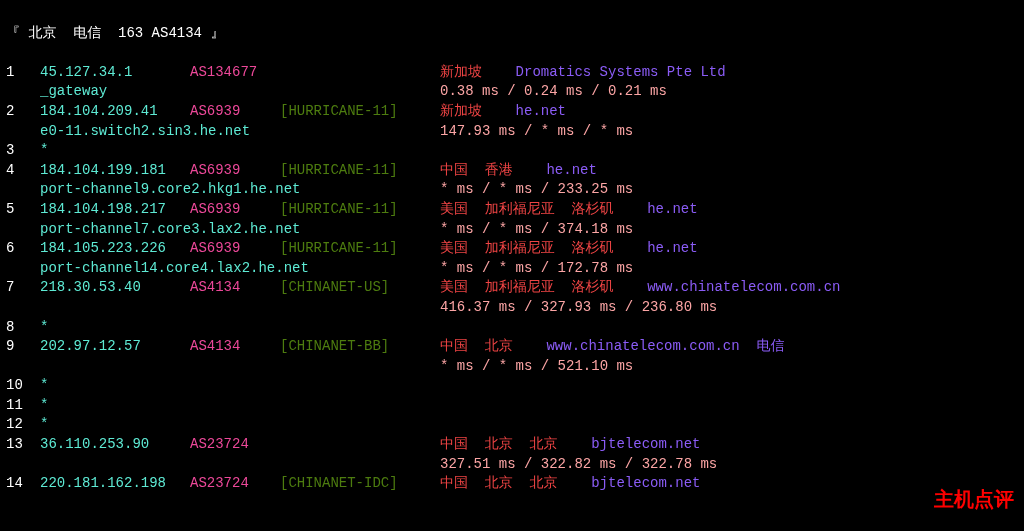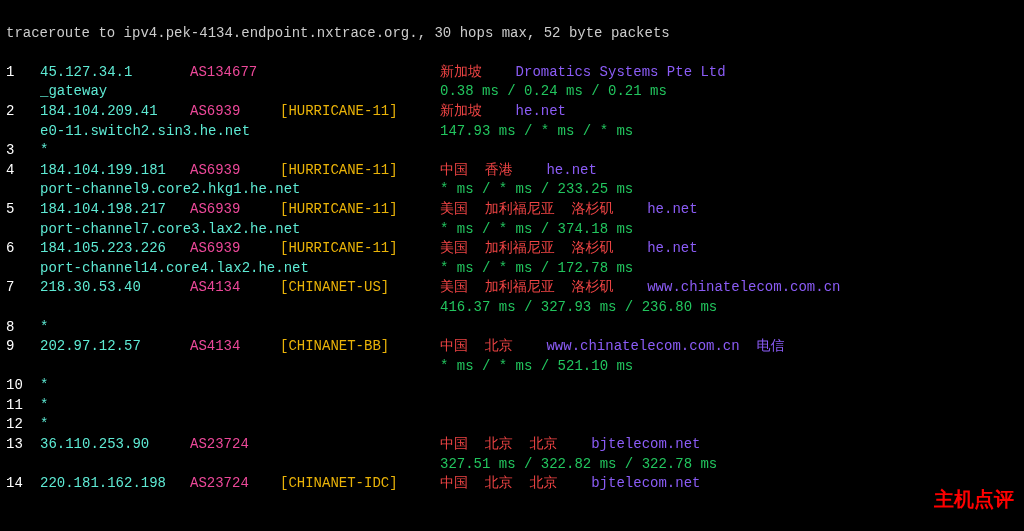--- a/index.html
+++ b/index.html
@@ -1,32 +1,32 @@
 <!DOCTYPE html>
 <html><head>
 <meta charset="utf-8">
 <style>
   html,body{margin:0;padding:0;background:#000;font-family:"Courier New",monospace;font-size:14px;line-height:1.4;color:#ccc;width:1024px;height:531px;overflow:hidden}
   .term{padding:4px 6px;white-space:pre}
   .row{display:flex}
   .hop{color:#fff;width:34px;display:inline-block}
   .ip{color:#5eead4;width:150px;display:inline-block}
   .asn{color:#ec4899;width:90px;display:inline-block}
-  .tag{color:#eab308;width:160px;display:inline-block}
+  .tag{color:#4d7c0f;width:160px;display:inline-block}
   .loc{color:#ef4444}
   .org{color:#8b5cf6}
-  .rtt{color:#22c55e}
+  .rtt{color:#fca5a5}
   .rev{color:#5eead4;display:block;padding-left:34px}
   .title{color:#fff}
   .head{color:#ccc}
   .wm{position:absolute;right:10px;bottom:18px;text-align:center;color:#f00;font-family:sans-serif;font-weight:bold}
   .wm .cn{font-size:20px}
   .wm .en{font-size:14px;color:#d00}
 </style>
 </head>
 <body>
 <div class="term">
-<div class="head">traceroute to ipv4.pek-4134.endpoint.nxtrace.org., 30 hops max, 52 byte packets</div>
+<div class="title">『 北京  电信  163 AS4134 』</div>
 <div id="hops"><div class="row"><span class="hop">1</span><span class="ip">45.127.34.1</span><span class="asn">AS134677</span><span class="tag"></span><span class="loc">新加坡    </span><span class="org">Dromatics Systems Pte Ltd</span></div><div><span class="rev" style="display:inline-block;width:400px">_gateway</span><span class="rtt">0.38 ms / 0.24 ms / 0.21 ms</span></div><div class="row"><span class="hop">2</span><span class="ip">184.104.209.41</span><span class="asn">AS6939</span><span class="tag">[HURRICANE-11]</span><span class="loc">新加坡    </span><span class="org">he.net</span></div><div><span class="rev" style="display:inline-block;width:400px">e0-11.switch2.sin3.he.net</span><span class="rtt">147.93 ms / * ms / * ms</span></div><div class="row"><span class="hop">3</span><span class="ip">*</span></div><div class="row"><span class="hop">4</span><span class="ip">184.104.199.181</span><span class="asn">AS6939</span><span class="tag">[HURRICANE-11]</span><span class="loc">中国  香港    </span><span class="org">he.net</span></div><div><span class="rev" style="display:inline-block;width:400px">port-channel9.core2.hkg1.he.net</span><span class="rtt">* ms / * ms / 233.25 ms</span></div><div class="row"><span class="hop">5</span><span class="ip">184.104.198.217</span><span class="asn">AS6939</span><span class="tag">[HURRICANE-11]</span><span class="loc">美国  加利福尼亚  洛杉矶    </span><span class="org">he.net</span></div><div><span class="rev" style="display:inline-block;width:400px">port-channel7.core3.lax2.he.net</span><span class="rtt">* ms / * ms / 374.18 ms</span></div><div class="row"><span class="hop">6</span><span class="ip">184.105.223.226</span><span class="asn">AS6939</span><span class="tag">[HURRICANE-11]</span><span class="loc">美国  加利福尼亚  洛杉矶    </span><span class="org">he.net</span></div><div><span class="rev" style="display:inline-block;width:400px">port-channel14.core4.lax2.he.net</span><span class="rtt">* ms / * ms / 172.78 ms</span></div><div class="row"><span class="hop">7</span><span class="ip">218.30.53.40</span><span class="asn">AS4134</span><span class="tag">[CHINANET-US]</span><span class="loc">美国  加利福尼亚  洛杉矶    </span><span class="org">www.chinatelecom.com.cn</span></div><div><span style="display:inline-block;width:434px"></span><span class="rtt">416.37 ms / 327.93 ms / 236.80 ms</span></div><div class="row"><span class="hop">8</span><span class="ip">*</span></div><div class="row"><span class="hop">9</span><span class="ip">202.97.12.57</span><span class="asn">AS4134</span><span class="tag">[CHINANET-BB]</span><span class="loc">中国  北京    </span><span class="org">www.chinatelecom.com.cn  电信</span></div><div><span style="display:inline-block;width:434px"></span><span class="rtt">* ms / * ms / 521.10 ms</span></div><div class="row"><span class="hop">10</span><span class="ip">*</span></div><div class="row"><span class="hop">11</span><span class="ip">*</span></div><div class="row"><span class="hop">12</span><span class="ip">*</span></div><div class="row"><span class="hop">13</span><span class="ip">36.110.253.90</span><span class="asn">AS23724</span><span class="tag"></span><span class="loc">中国  北京  北京    </span><span class="org">bjtelecom.net</span></div><div><span style="display:inline-block;width:434px"></span><span class="rtt">327.51 ms / 322.82 ms / 322.78 ms</span></div><div class="row"><span class="hop">14</span><span class="ip">220.181.162.198</span><span class="asn">AS23724</span><span class="tag">[CHINANET-IDC]</span><span class="loc">中国  北京  北京    </span><span class="org">bjtelecom.net</span></div></div>
 </div>
 <div class="wm">
   <div class="cn">主机点评</div>
 </div>
 
 </body></html>

